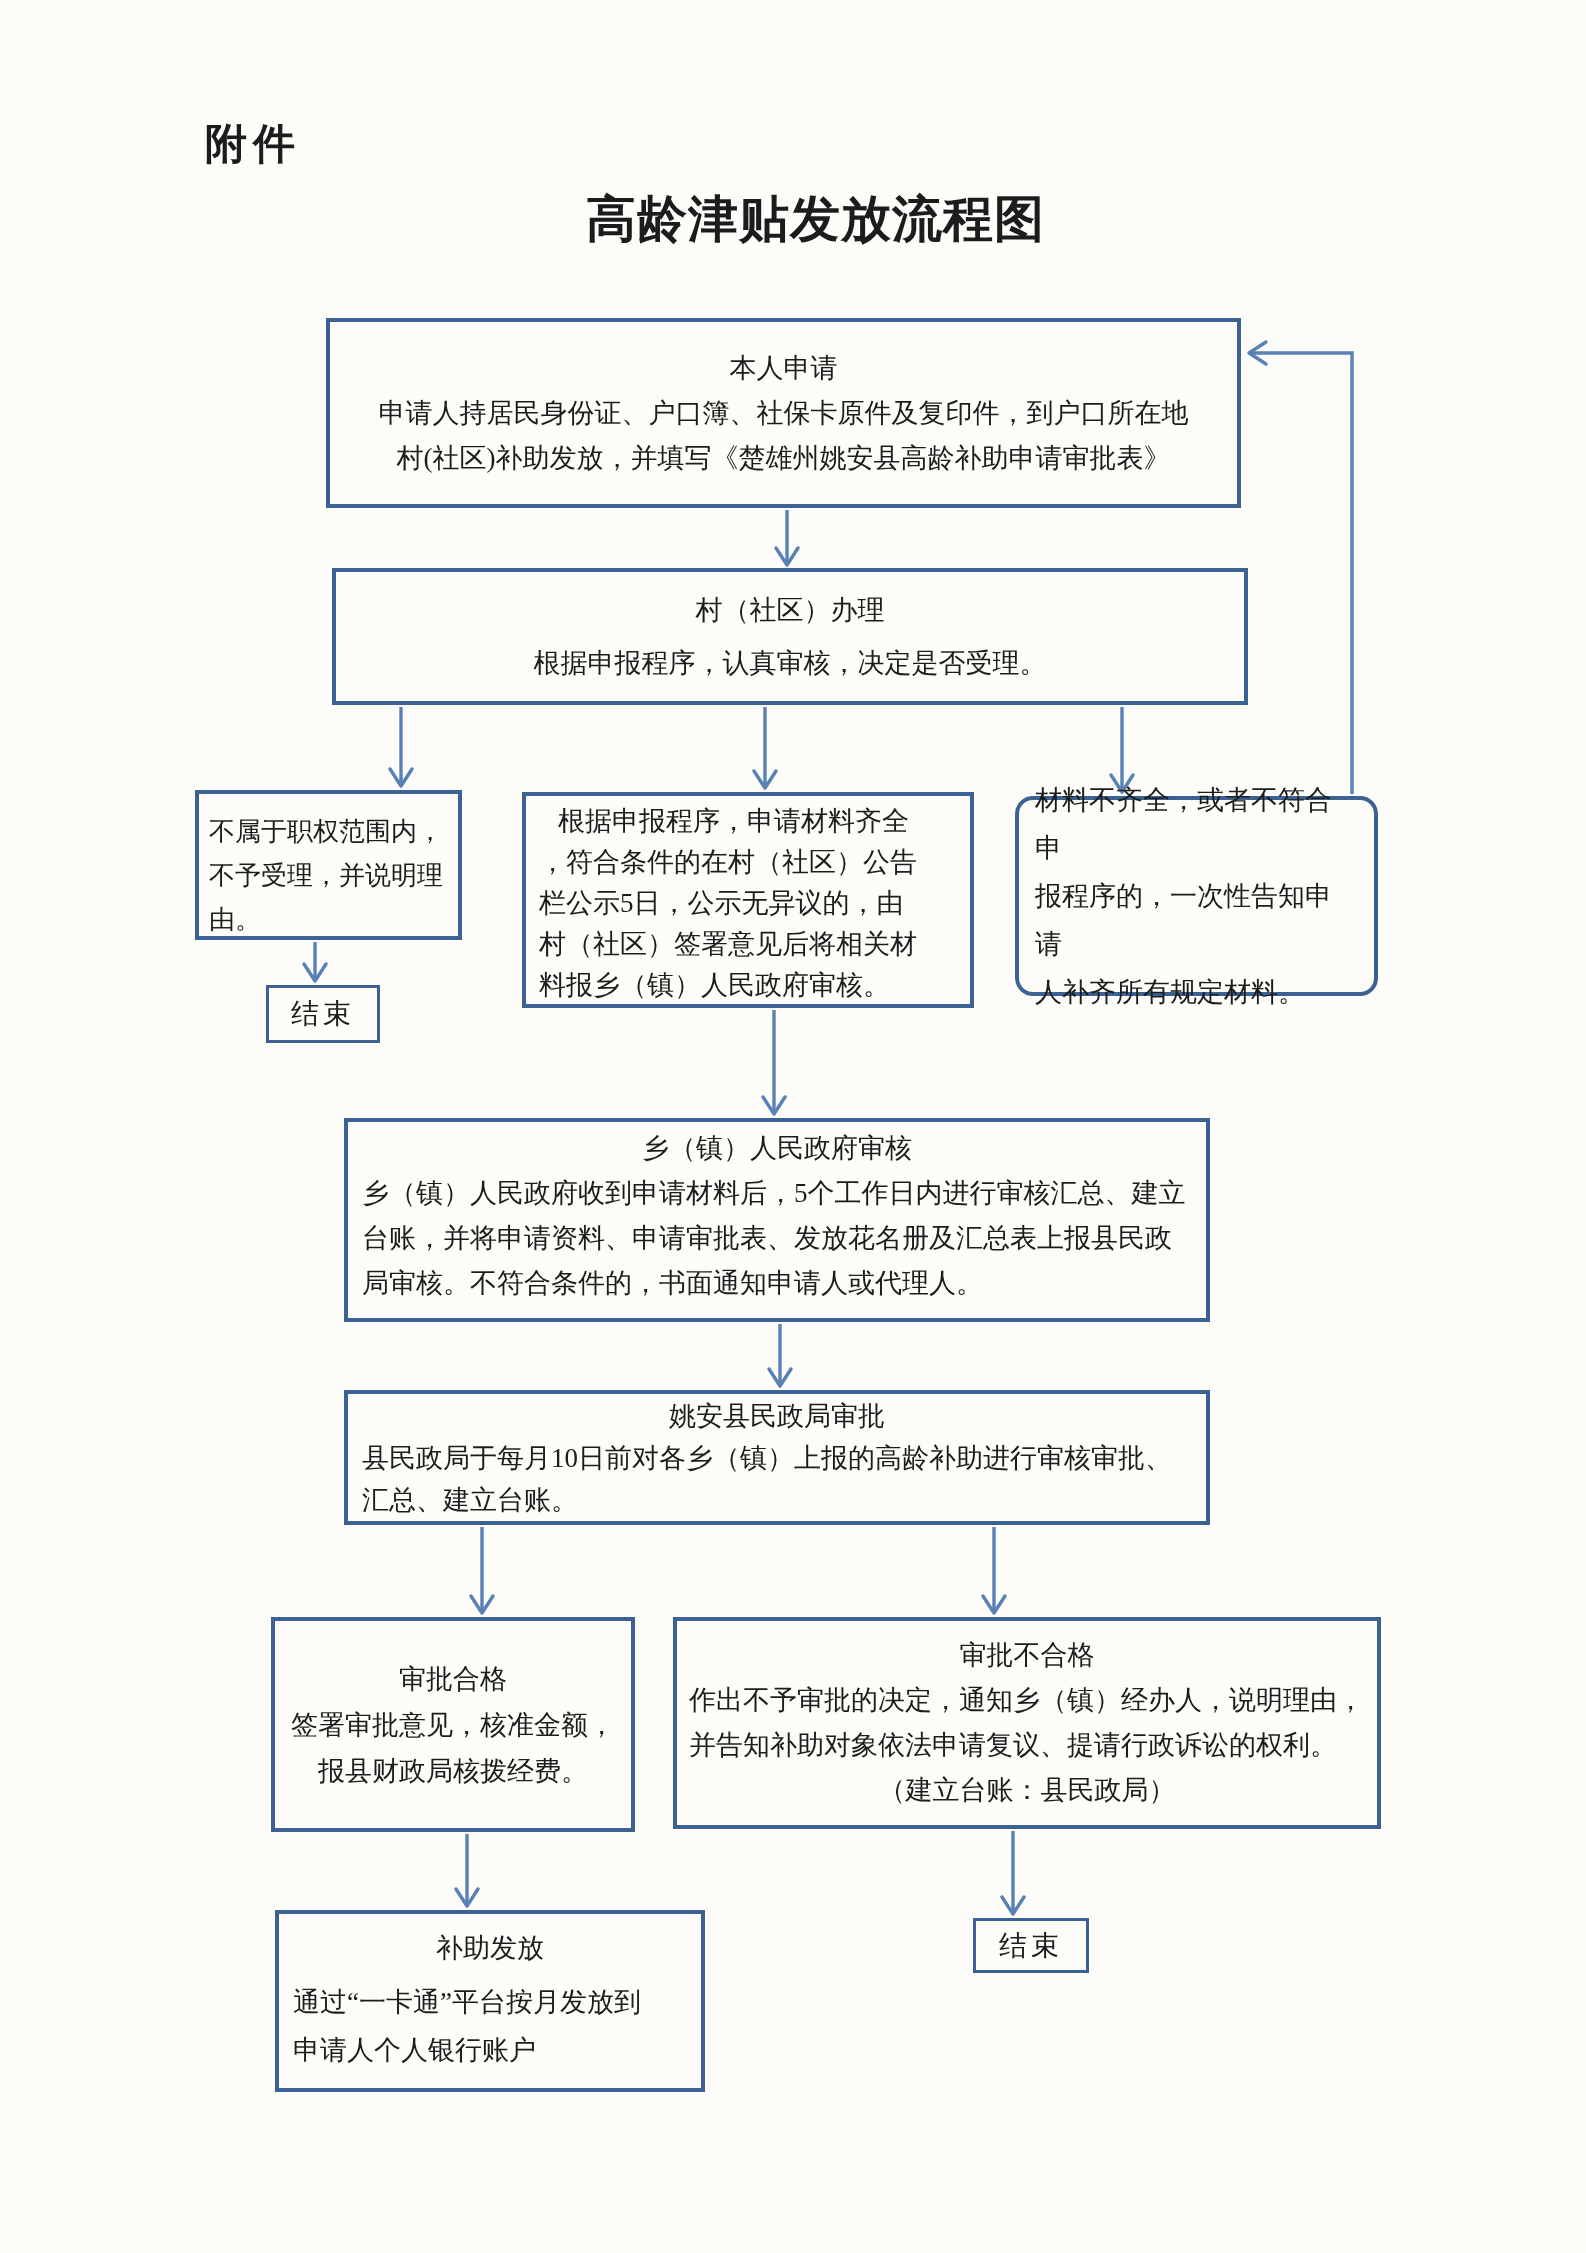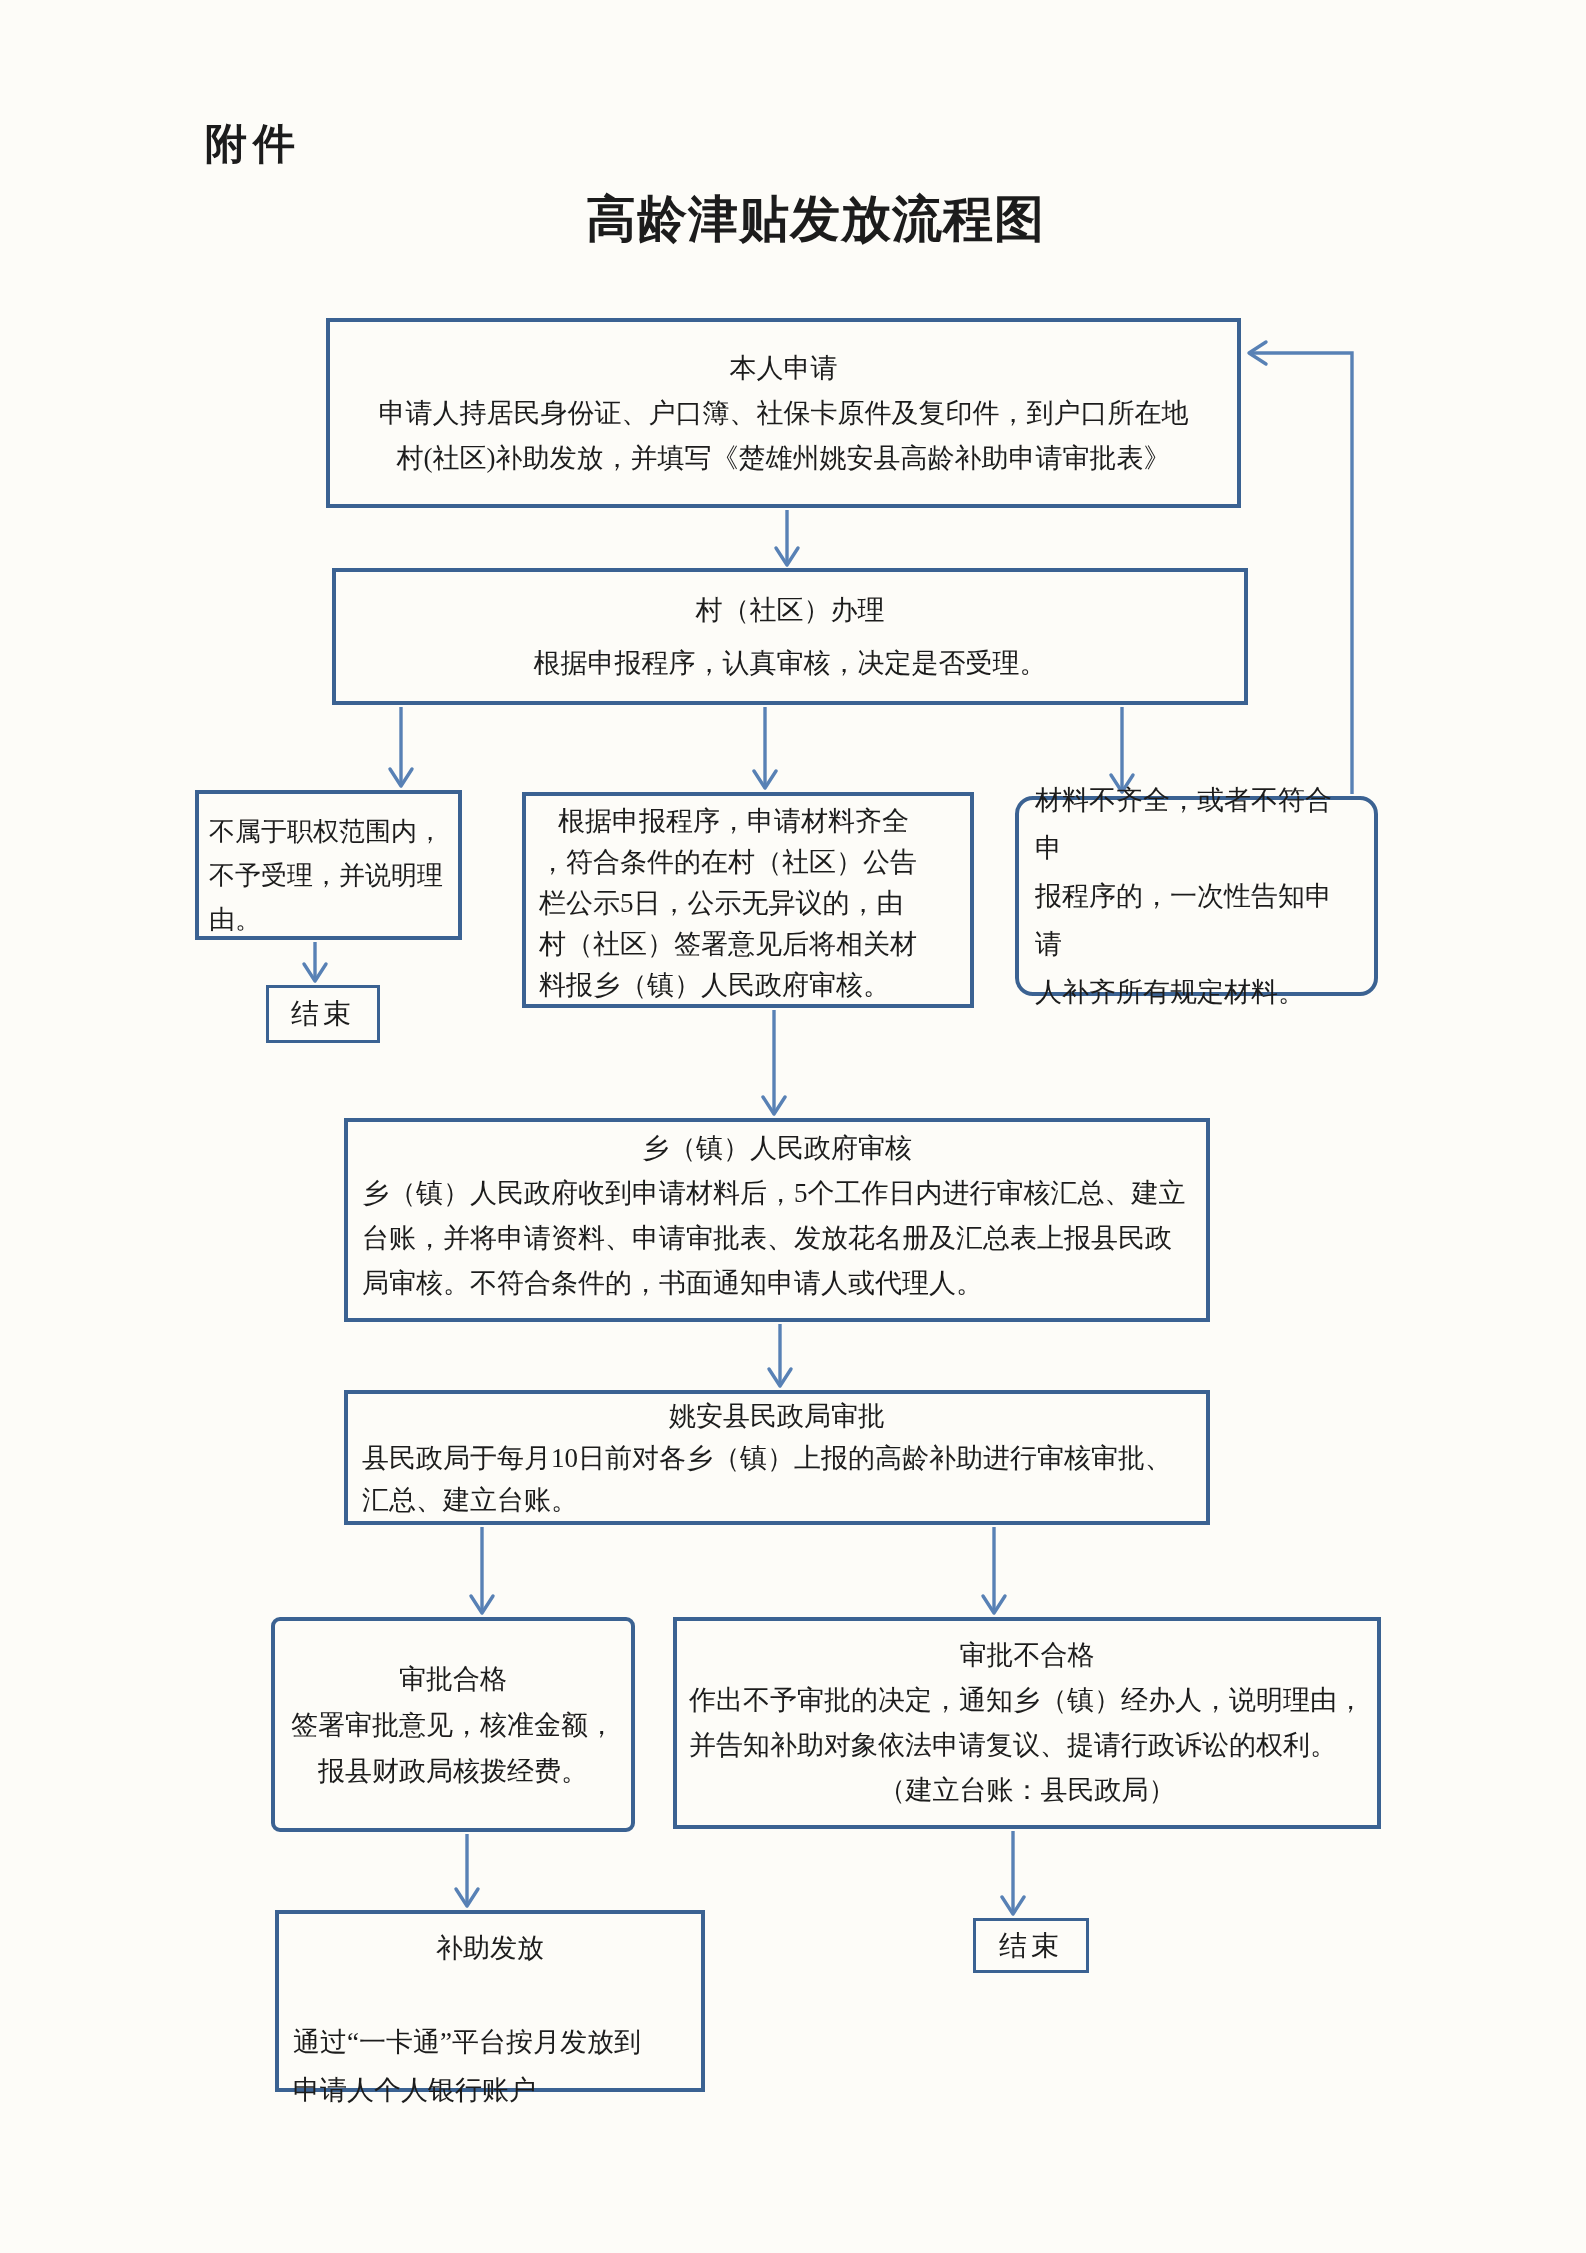--- a/index.html
+++ b/index.html
@@ -51,26 +51,26 @@
 
   .n-publicize{left:522px;top:792px;width:452px;height:216px;padding:5px 13px;line-height:41px;}
   .n-publicize .node-body{text-indent:0.7em;}
 
   .n-incomplete{left:1015px;top:796px;width:363px;height:200px;justify-content:center;padding:6px 16px;line-height:48px;border-radius:18px;}
 
   .n-township{left:344px;top:1118px;width:866px;height:204px;justify-content:flex-end;padding:12px 14px;line-height:45px;}
 
   .n-county{left:344px;top:1390px;width:866px;height:135px;justify-content:center;padding:2px 14px;line-height:42px;}
 
-  .n-approved{left:271px;top:1617px;width:364px;height:215px;justify-content:center;padding:4px 12px;border-radius:9px;}
+  .n-approved{left:271px;top:1617px;width:364px;height:215px;justify-content:center;padding:4px 12px;}
   .n-approved .node-body{text-align:center;}
 
   .n-rejected{left:673px;top:1617px;width:708px;height:212px;justify-content:center;padding:4px 12px;line-height:45px;}
 
-  .n-payment{left:275px;top:1910px;width:430px;height:182px;padding:10px 14px;line-height:48px;gap:40px;}
+  .n-payment{left:275px;top:1910px;width:430px;height:182px;padding:10px 14px;line-height:48px;}
   .n-payment .node-body{margin-top:6px;}
 
   .end-node{border-width:3px;align-items:center;justify-content:center;font-size:28px;letter-spacing:4px;margin-left:16px;}
   .n-end1{left:250px;top:985px;width:114px;height:58px;}
   .n-end2{left:957px;top:1918px;width:116px;height:55px;}
 </style>
 </head>
 <body>
 
 <div class="canvas">

